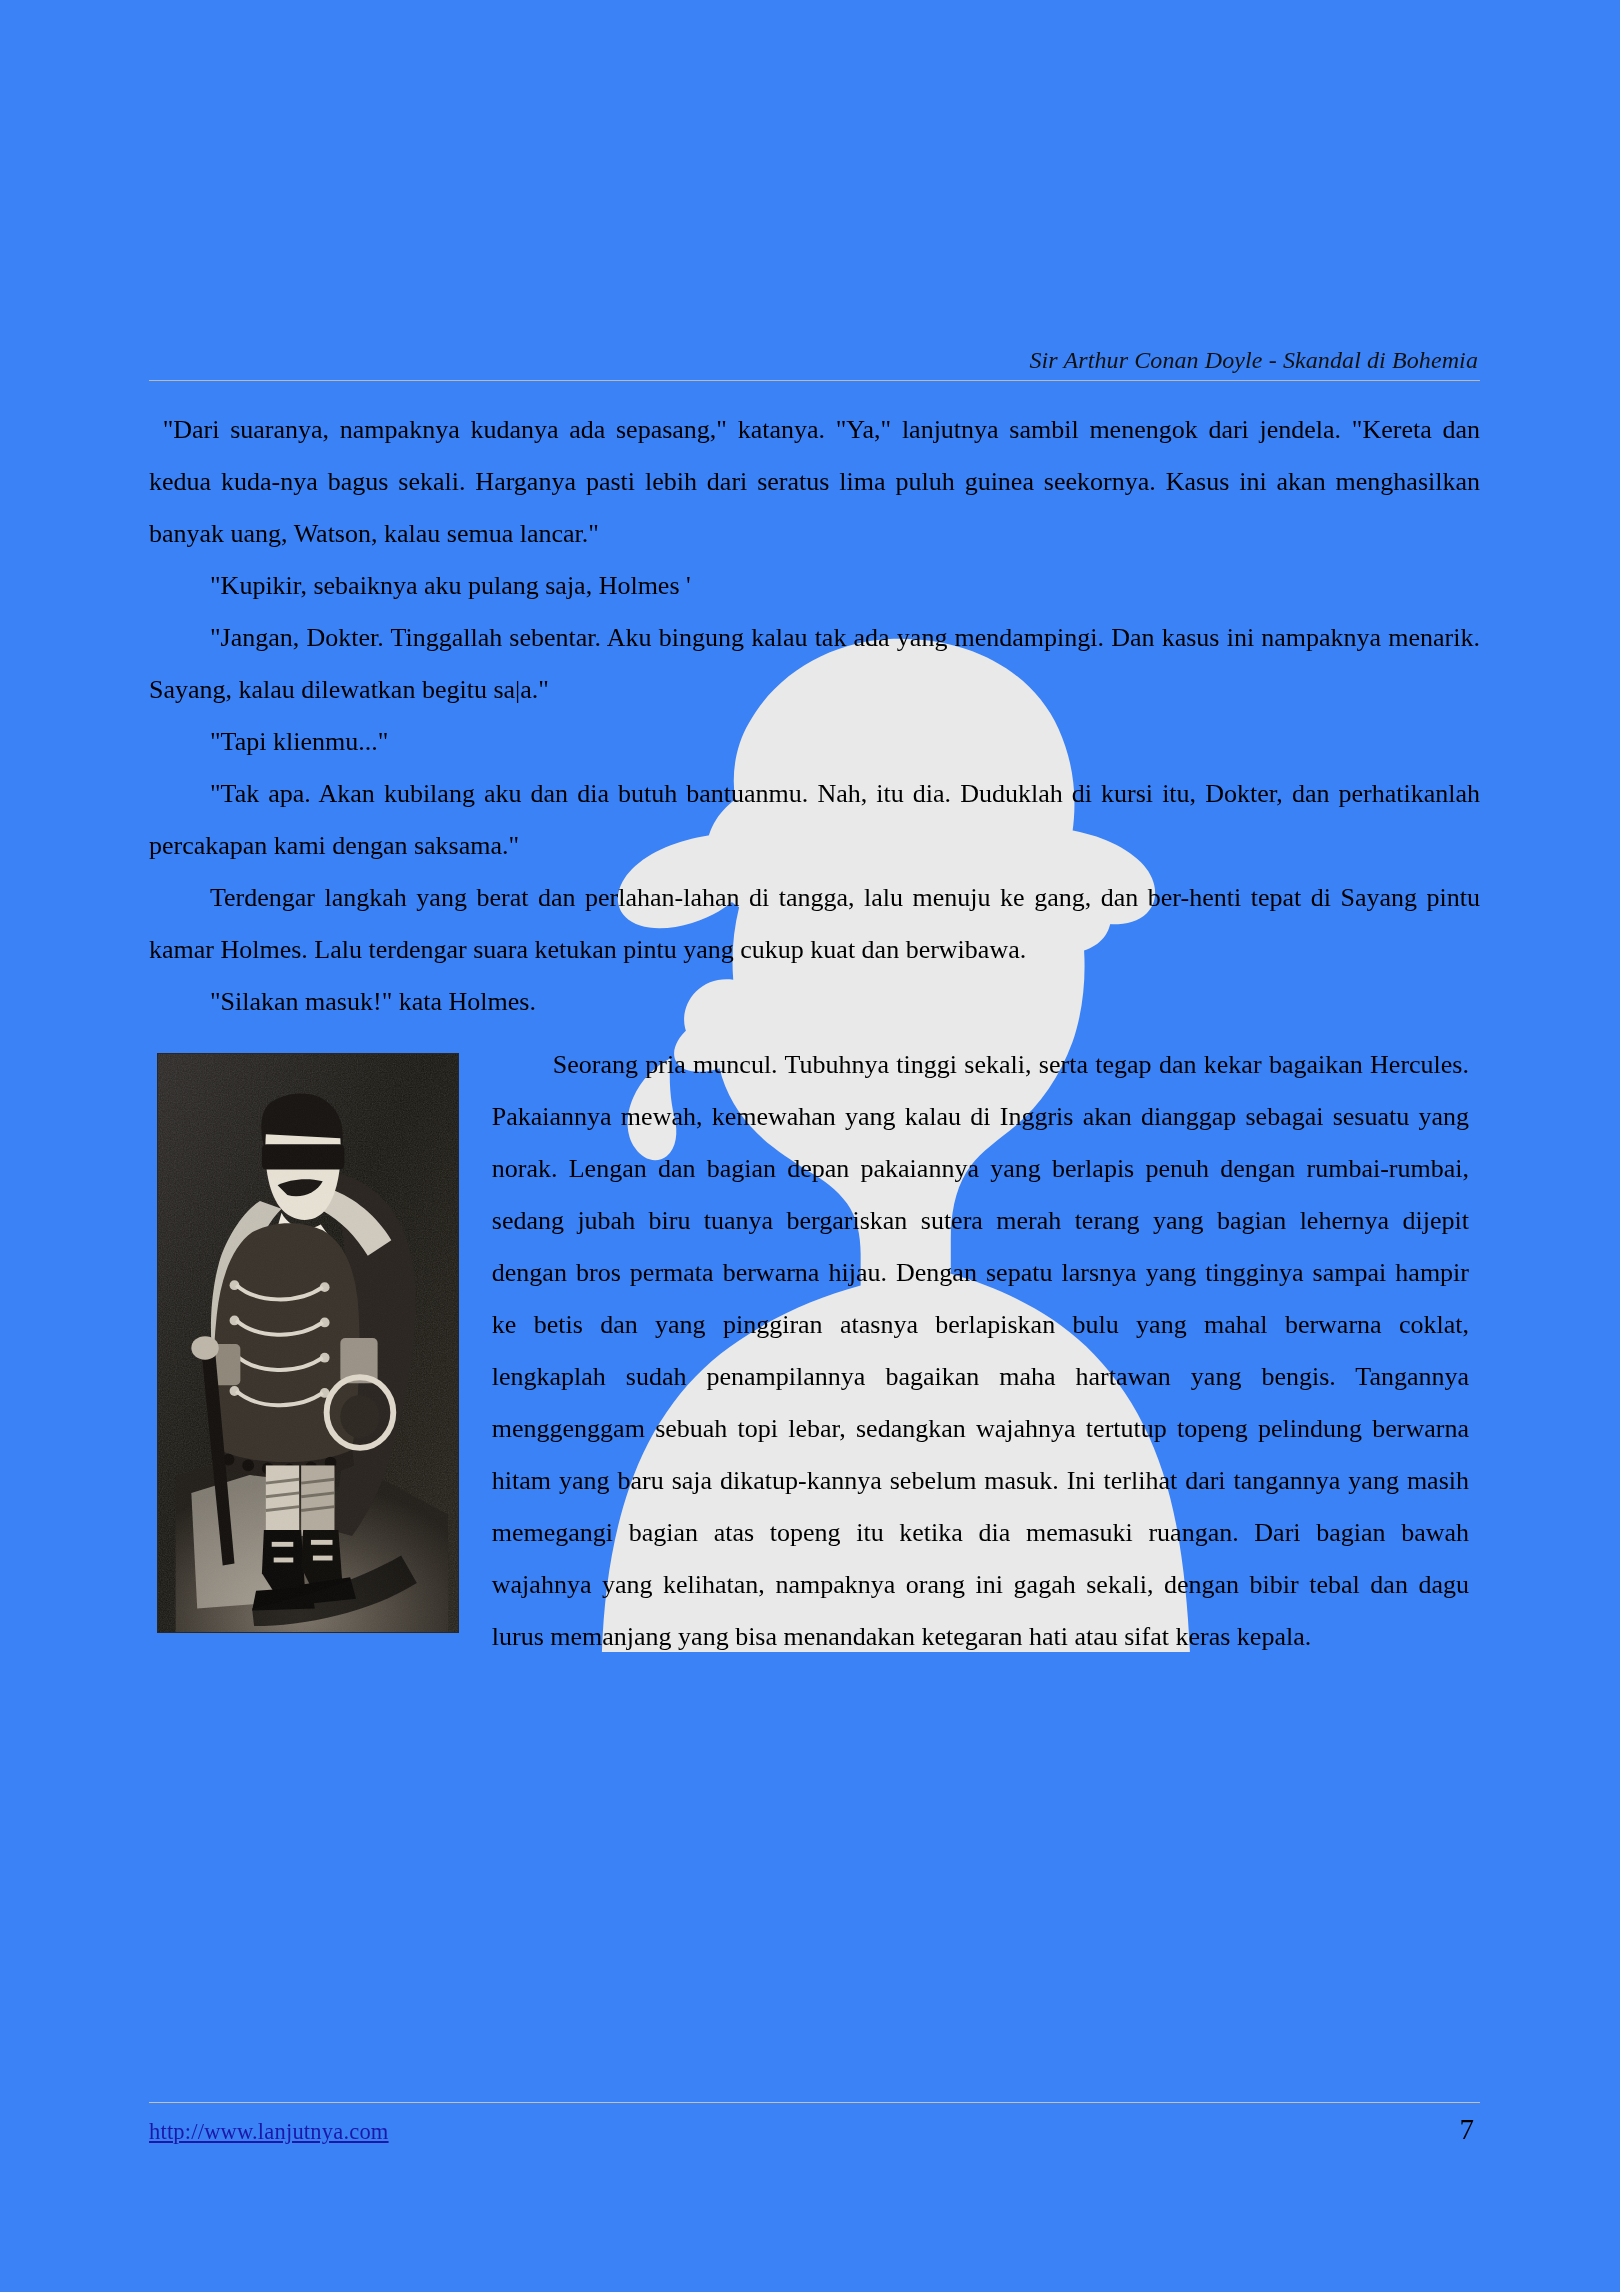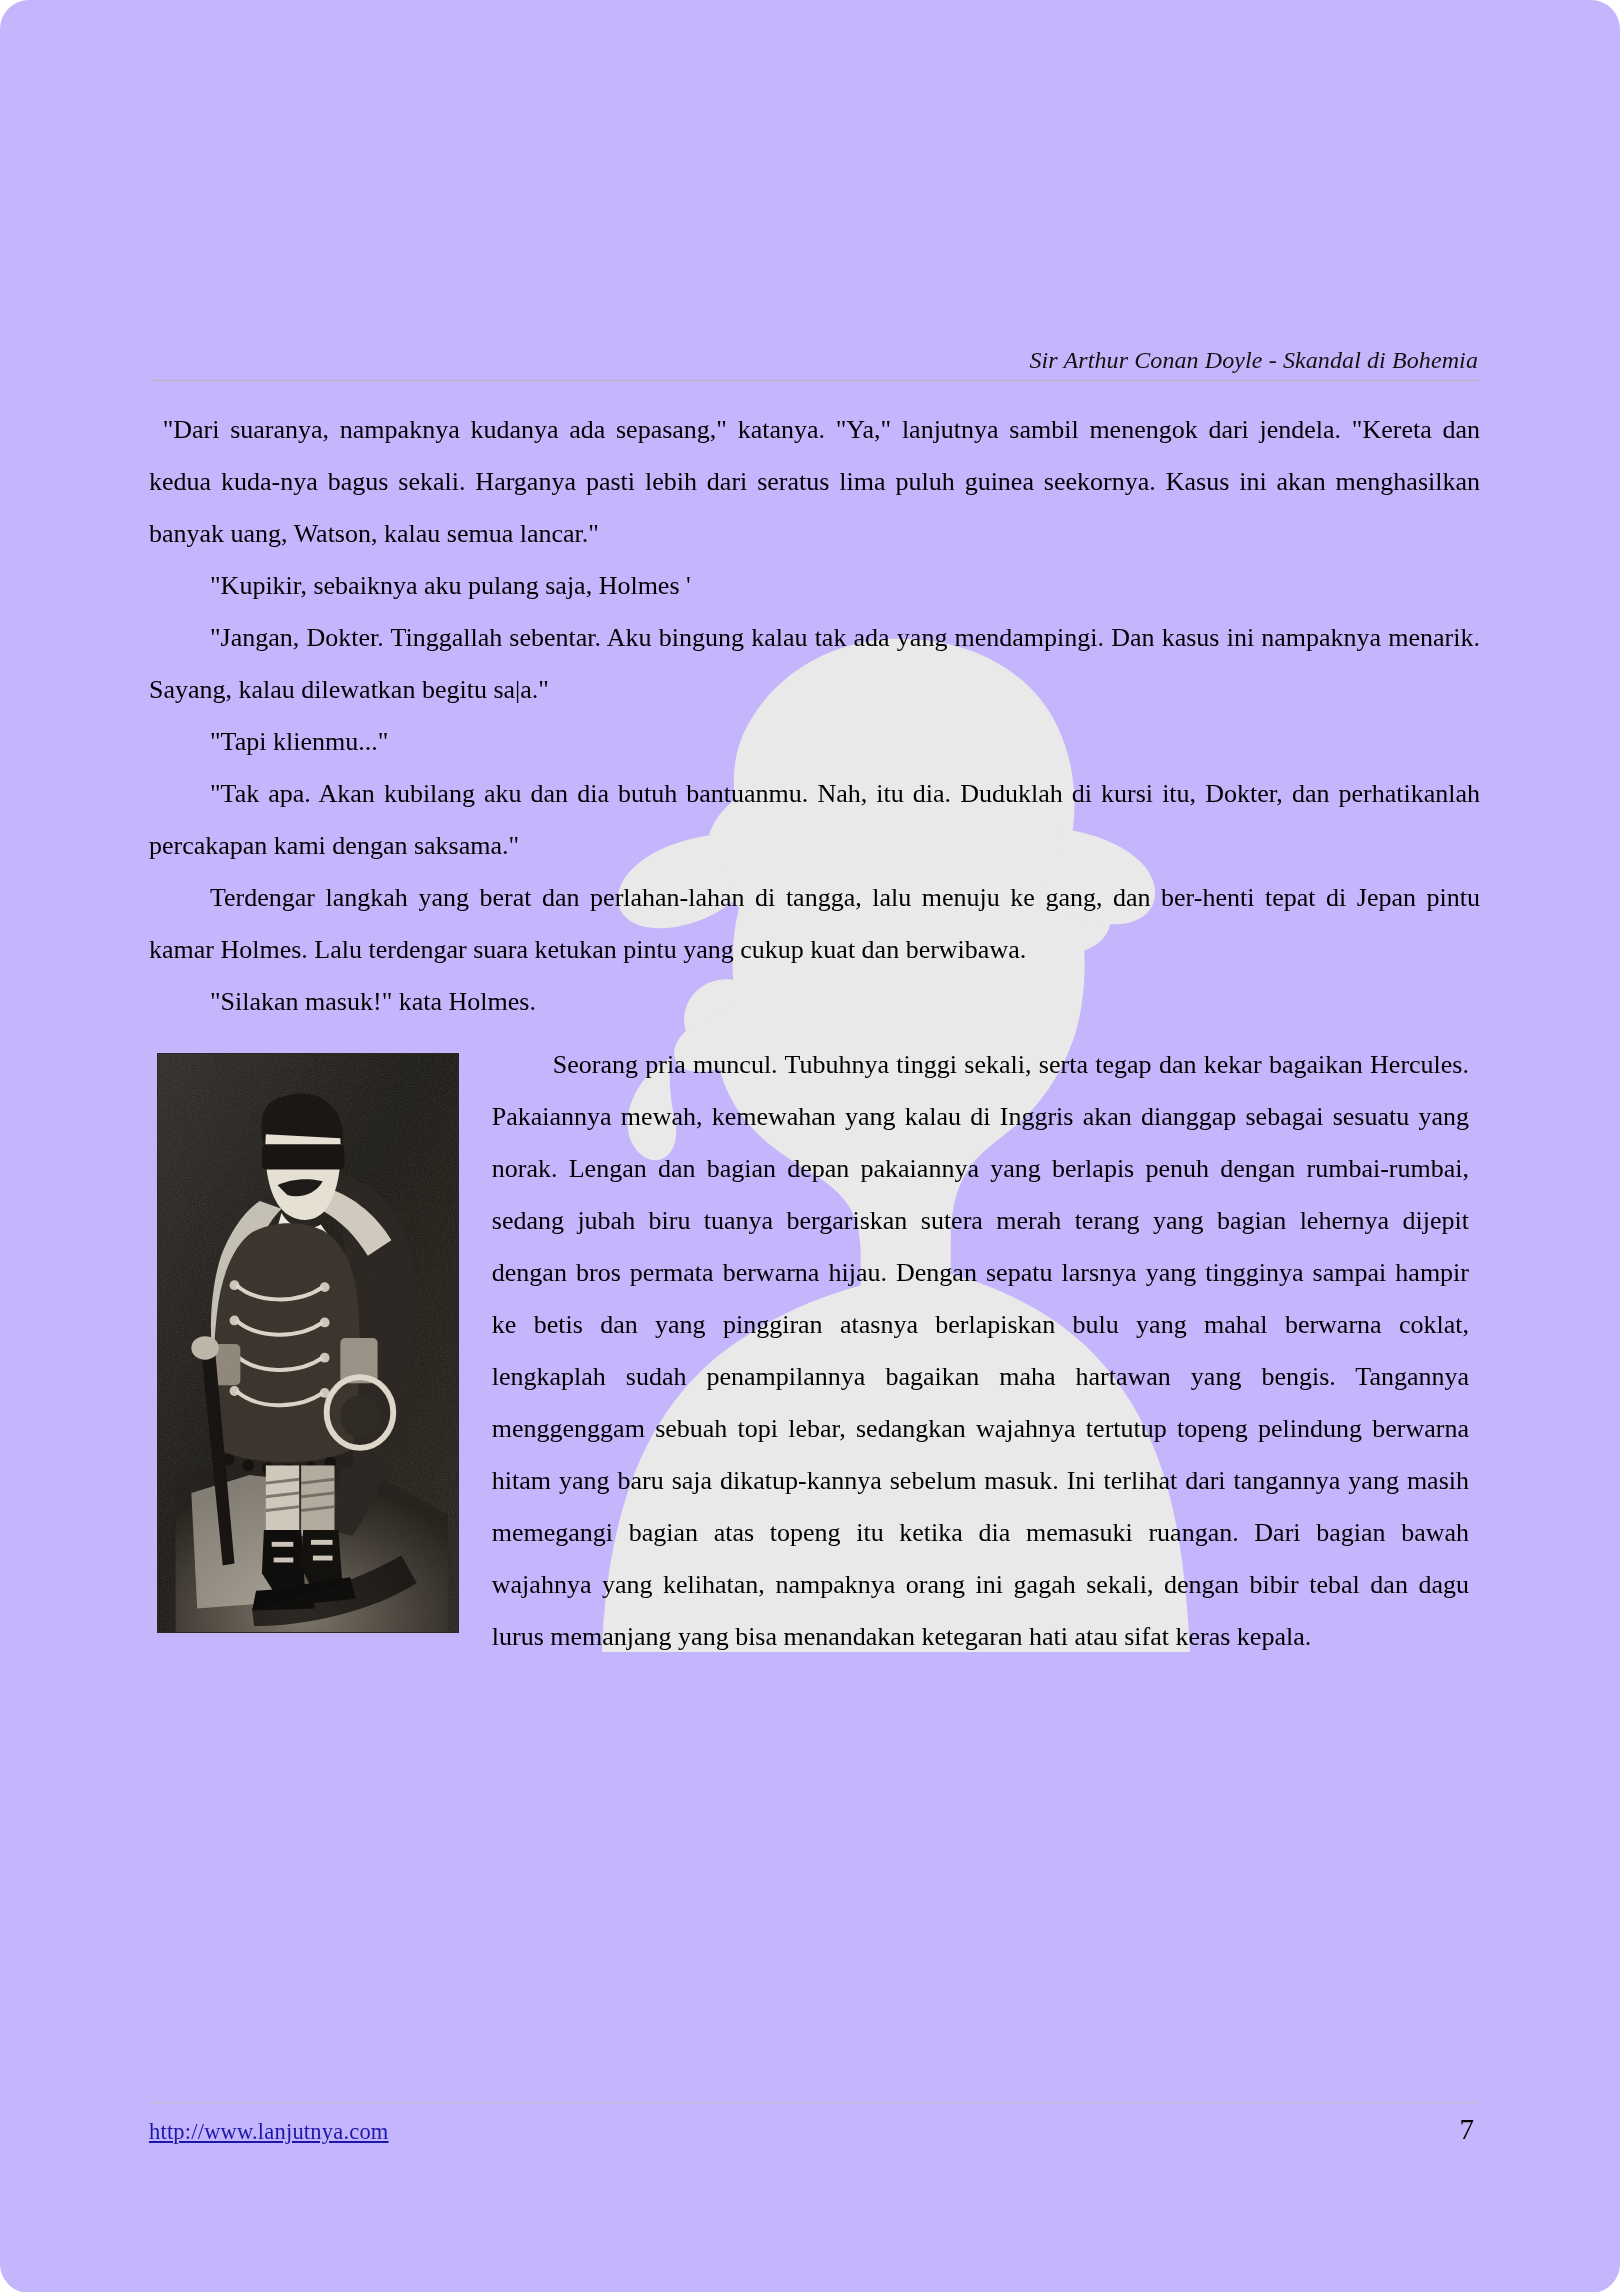--- a/index.html
+++ b/index.html
@@ -13,22 +13,21 @@
     position: relative;
     font-family: "Liberation Serif", "DejaVu Serif", serif;
     color: #000000;
     overflow: hidden;
   }
 
   
   .page {
     position: absolute;
     inset: 0;
-    background: #c4b5fd;
-    border-radius: 29px;
+    background: #3b82f6;
   }
 
   
   .watermark {
     position: absolute;
     left: 549px;
     top: 627px;
     width: 686px;
     height: 1029px;
     z-index: 0;
@@ -220,21 +219,21 @@
     <p class="para indent-sm">"Dari suaranya, nampaknya kudanya ada sepasang," katanya. "Ya," lanjutnya sambil menengok dari jendela. "Kereta dan kedua kuda-nya bagus sekali. Harganya pasti lebih dari seratus lima puluh guinea seekornya. Kasus ini akan menghasilkan banyak uang, Watson, kalau semua lancar."</p>
 
     <p class="para indent nojust">"Kupikir, sebaiknya aku pulang saja, Holmes '</p>
 
     <p class="para indent">"Jangan, Dokter. Tinggallah sebentar. Aku bingung kalau tak ada yang mendampingi. Dan kasus ini nampaknya menarik. Sayang, kalau dilewatkan begitu sa|a."</p>
 
     <p class="para indent nojust">"Tapi klienmu..."</p>
 
     <p class="para indent">"Tak apa. Akan kubilang aku dan dia butuh bantuanmu. Nah, itu dia. Duduklah di kursi itu, Dokter, dan perhatikanlah percakapan kami dengan saksama."</p>
 
-    <p class="para indent">Terdengar langkah yang berat dan perlahan-lahan di tangga, lalu menuju ke gang, dan ber-henti tepat di Jepan pintu kamar Holmes. Lalu terdengar suara ketukan pintu yang cukup kuat dan berwibawa.</p>
+    <p class="para indent">Terdengar langkah yang berat dan perlahan-lahan di tangga, lalu menuju ke gang, dan ber-henti tepat di Sayang pintu kamar Holmes. Lalu terdengar suara ketukan pintu yang cukup kuat dan berwibawa.</p>
 
     <p class="para indent nojust">"Silakan masuk!" kata Holmes.</p>
 
     <div class="figure-wrap clearfix">
 
       <div class="illustration">
         <svg viewBox="0 0 306 590" preserveAspectRatio="none" aria-hidden="true">
           <defs>
             <linearGradient id="bgGrad" x1="0" y1="0" x2="1" y2="1">
               <stop offset="0%" stop-color="#2b2826"></stop>

